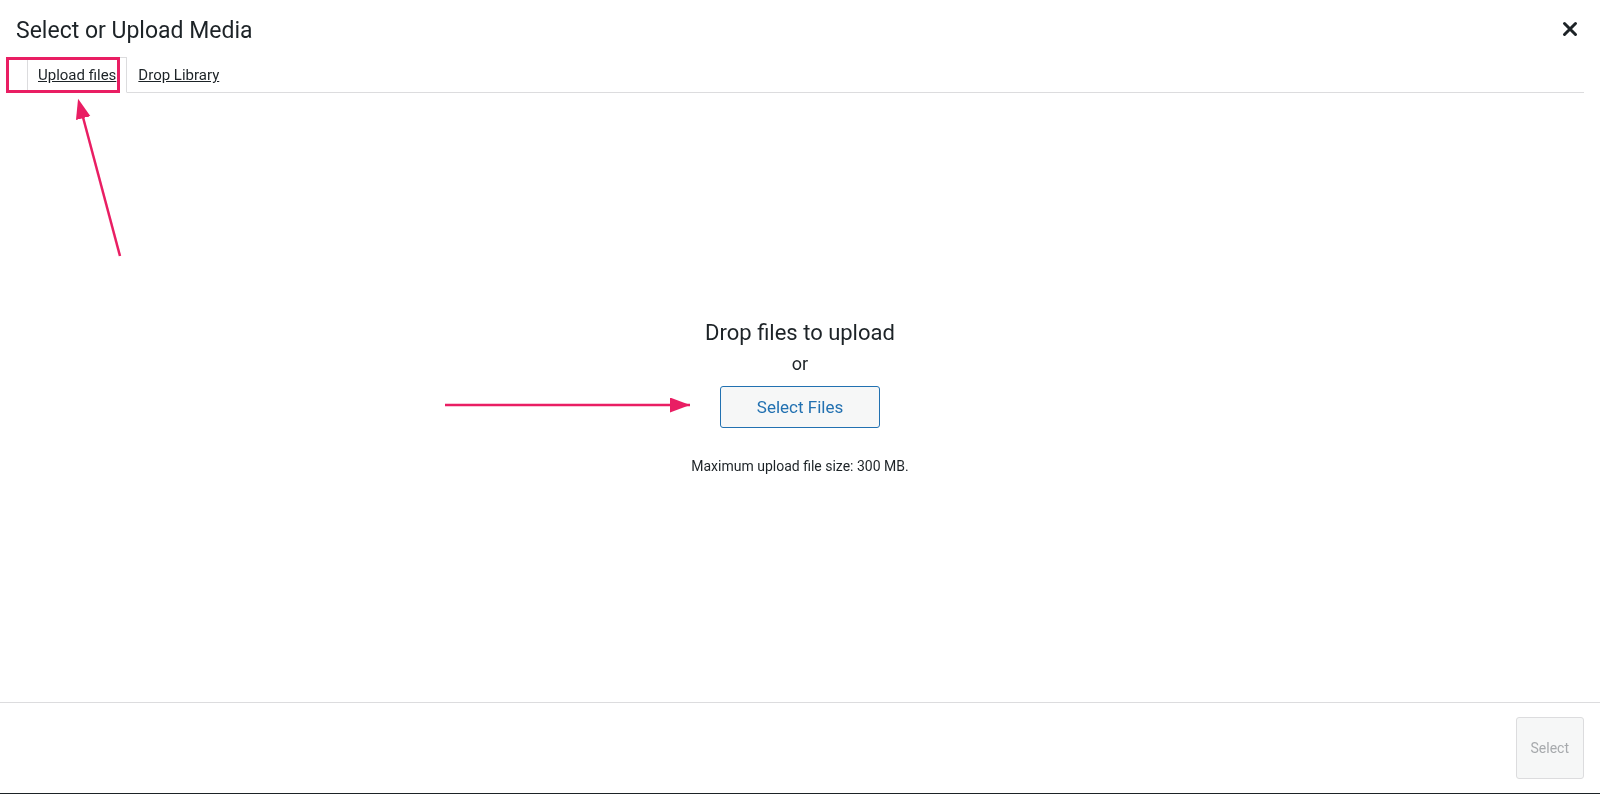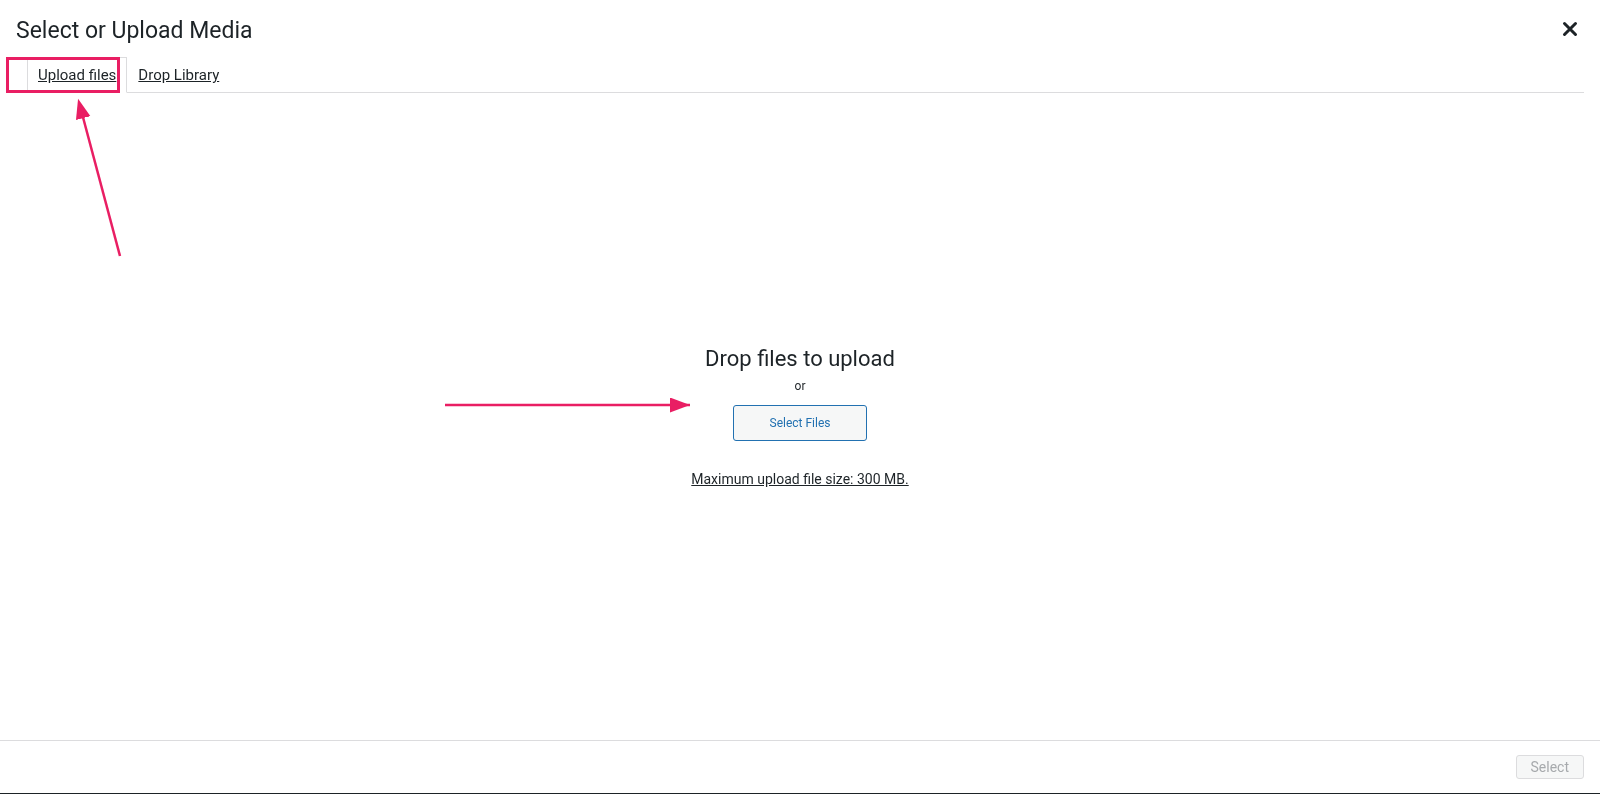--- a/index.html
+++ b/index.html
@@ -98,52 +98,51 @@
     }
     
     .drop-title {
       font-size: 22px;
       font-weight: 400;
       color: #1d2327;
       margin-bottom: 8px;
     }
     
     .or-text {
-      font-size: 12px;
+      font-size: 18px;
       color: #1d2327;
       margin-bottom: 12px;
     }
     
     .select-files-button {
       padding: 10px 36px;
-      font-size: 12px;
+      font-size: 17px;
       color: #2271b1;
       background: #f6f7f7;
       border: 1px solid #2271b1;
       border-radius: 3px;
       cursor: pointer;
       font-family: inherit;
       margin-bottom: 30px;
     }
     
     .max-upload-text {
       font-size: 14px;
       color: #1d2327;
-      text-decoration: underline;
     }
     
     .footer {
       border-top: 1px solid #dcdcde;
       padding: 14px 16px;
       display: flex;
       justify-content: flex-end;
     }
     
     .select-button {
-      padding: 3px 14px;
+      padding: 22px 14px;
       font-size: 14px;
       color: #a7aaad;
       background: #f6f7f7;
       border: 1px solid #dcdcde;
       border-radius: 3px;
       cursor: not-allowed;
       font-family: inherit;
     }
     
     

